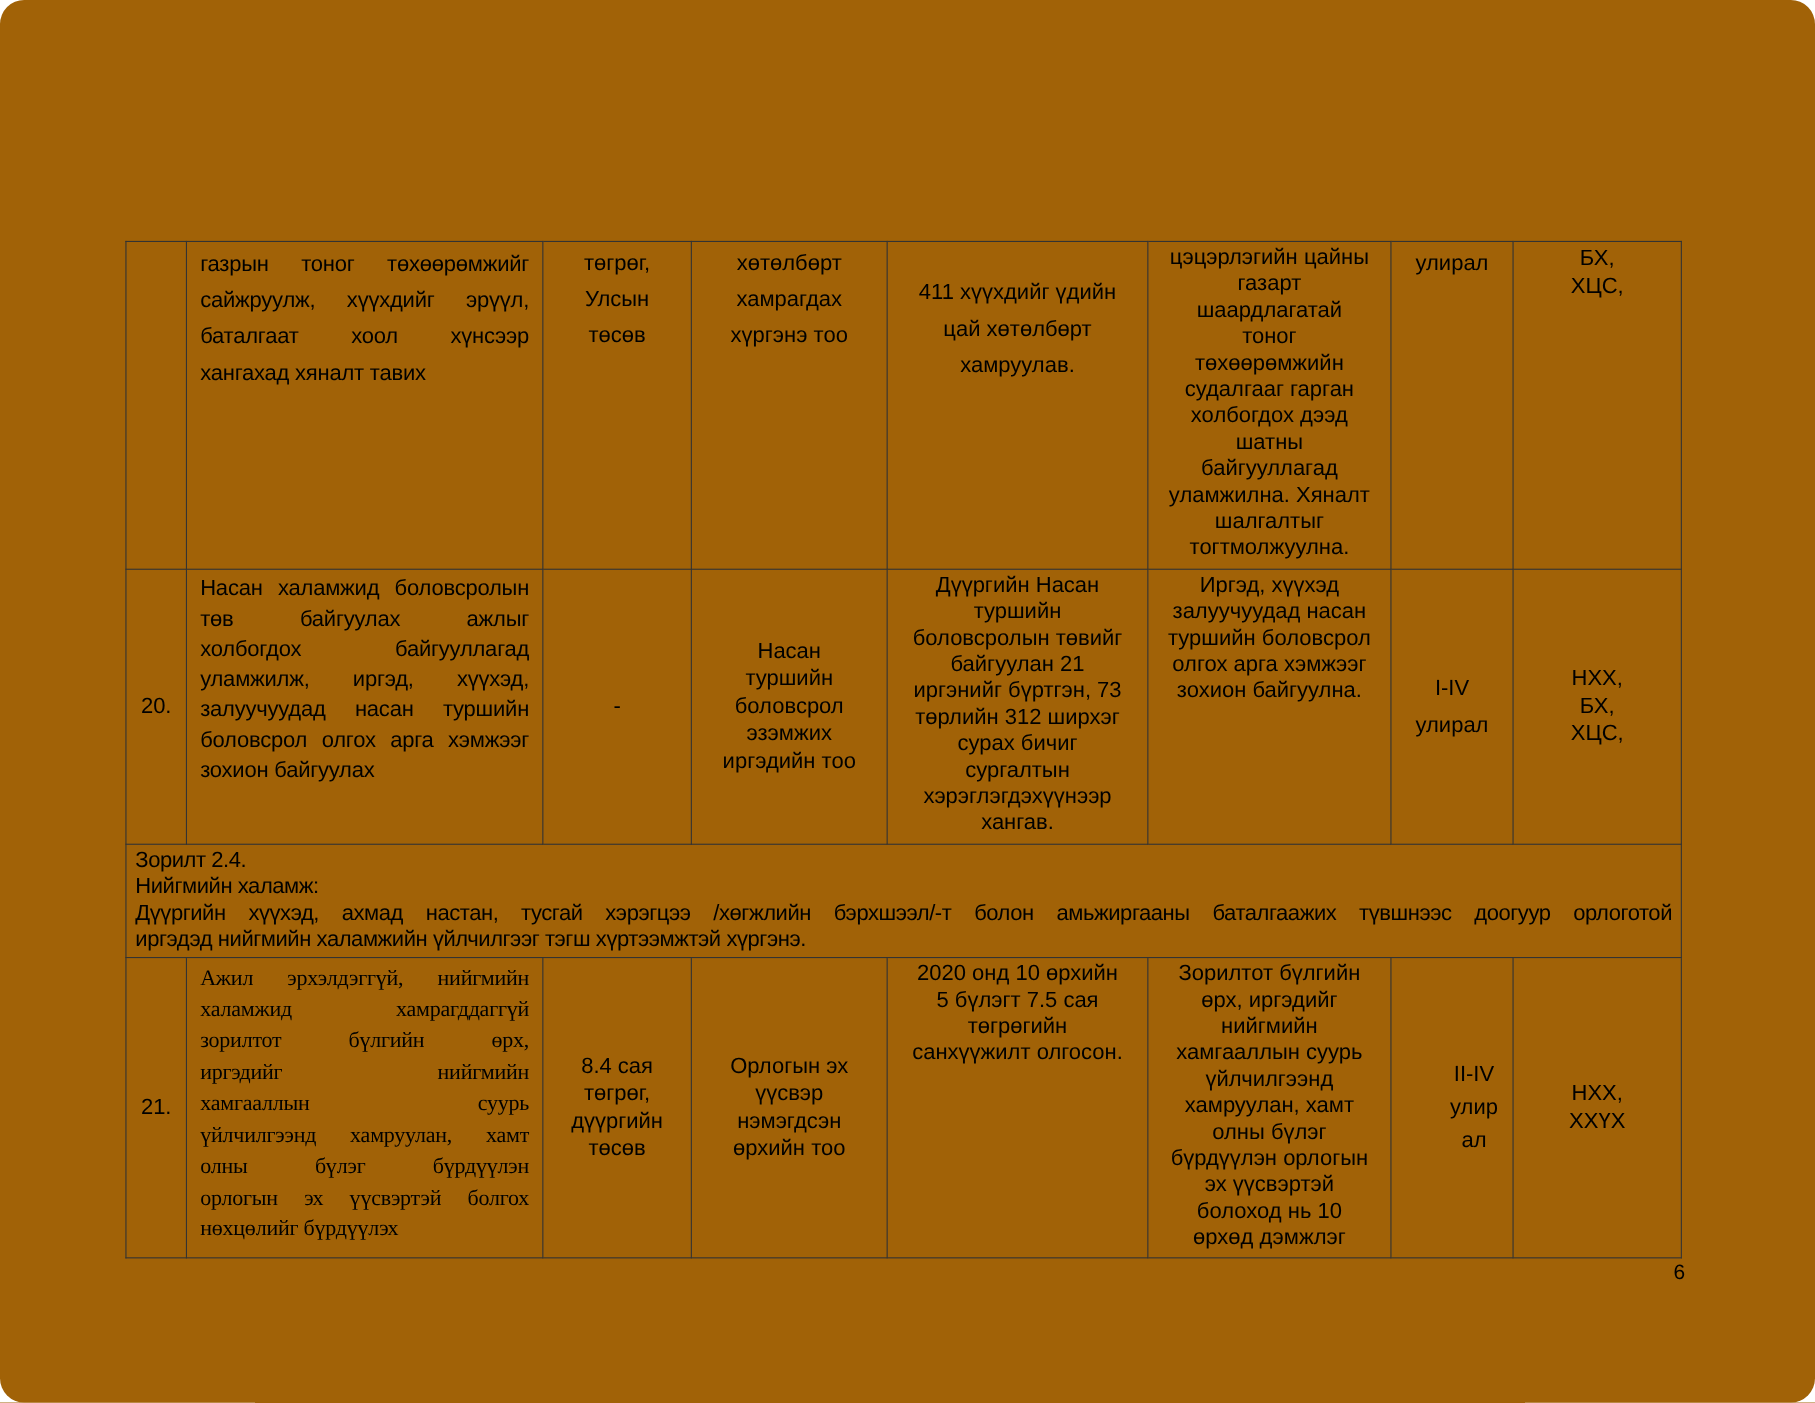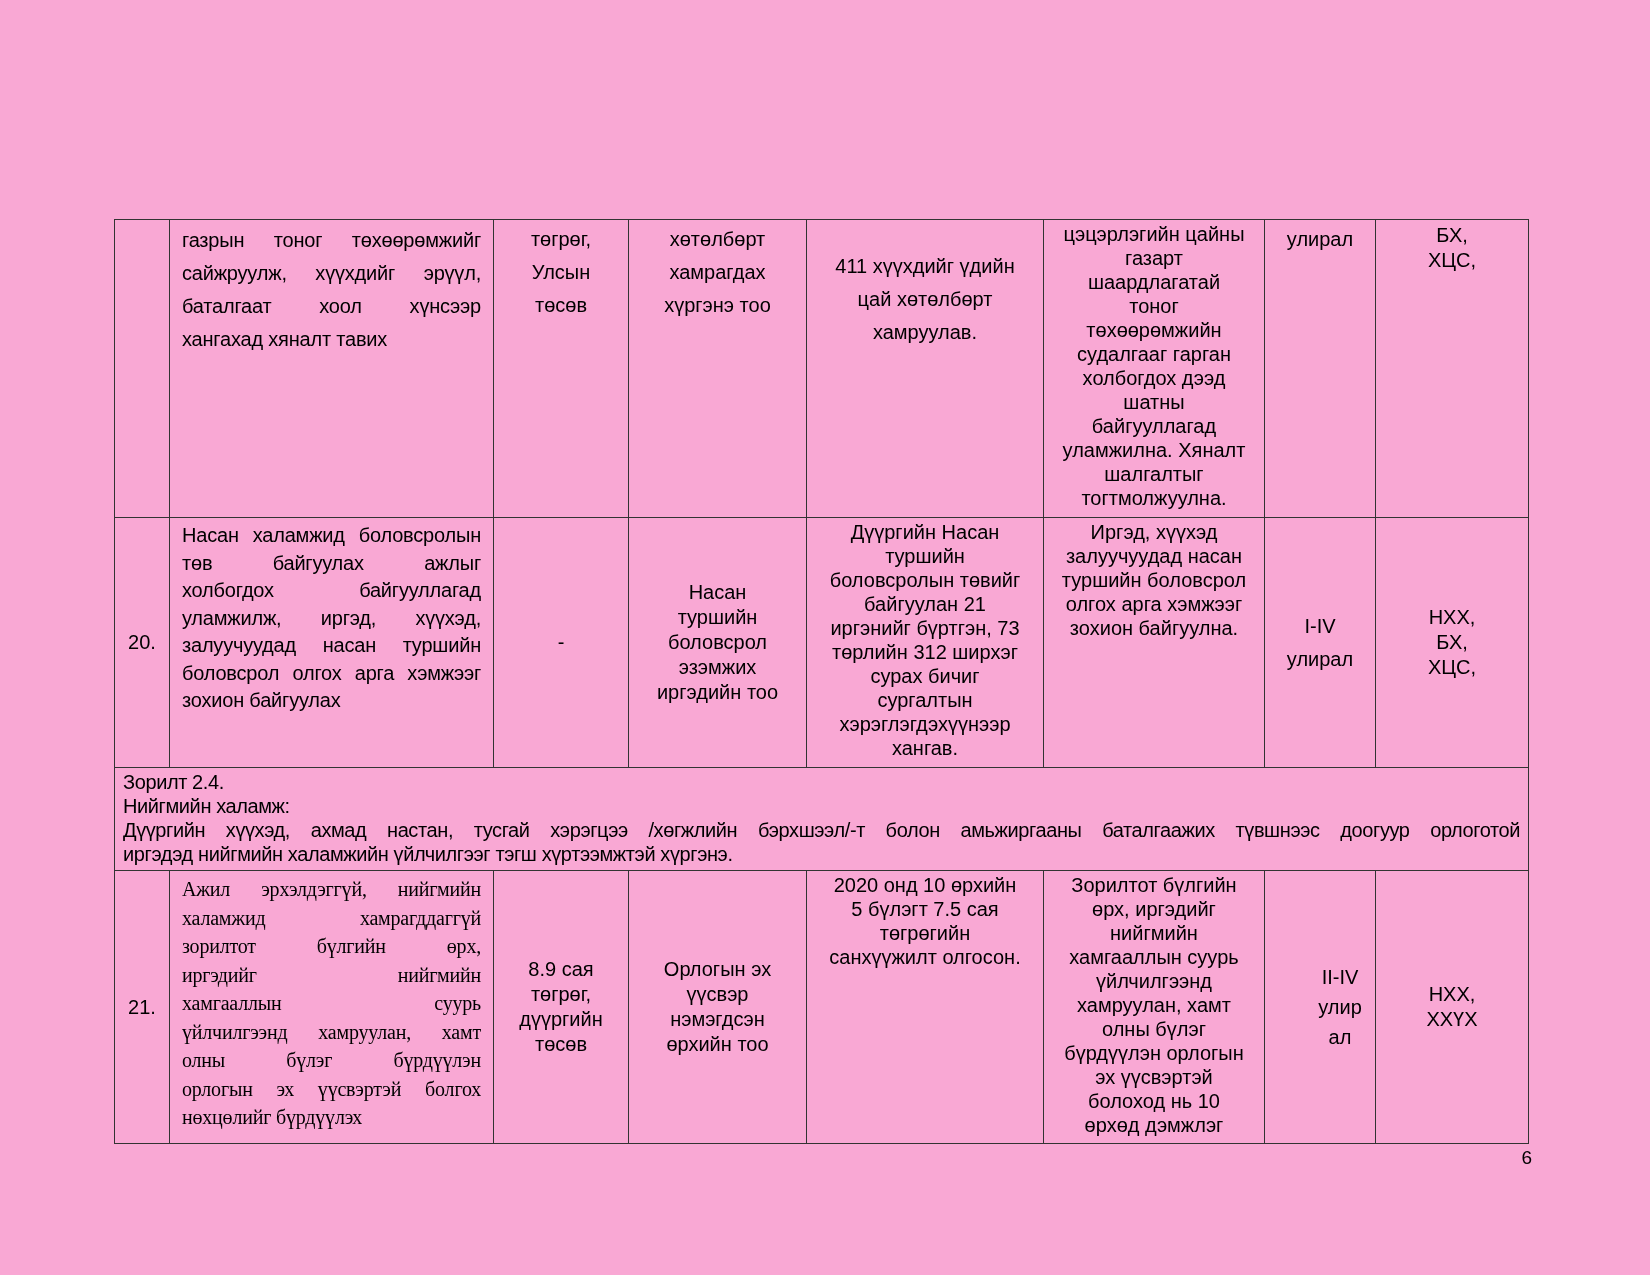--- a/index.html
+++ b/index.html
@@ -4,21 +4,21 @@
 <style>
   html, body { margin: 0; padding: 0; }
   body {
     width: 1650px; height: 1275px;
     background: #ffffff;
     font-family: "Liberation Sans", sans-serif;
     color: #000000;
     position: relative;
     overflow: hidden;
   }
-  .sheet { position: absolute; inset: 0; background: #f9a8d4; }
+  .sheet { position: absolute; inset: 0; background: #a16207; border-radius: 22px; }
 
   table.plan {
     position: absolute;
     left: 114px; top: 219px;
     width: 1414px;
     border-collapse: collapse;
     table-layout: fixed;
   }
   td {
     border: 1.5px solid #333333;
@@ -171,21 +171,21 @@
             <div class="jline">Ажил эрхэлдэггүй, нийгмийн</div>
             <div class="jline">халамжид хамрагддаггүй</div>
             <div class="jline">зорилтот бүлгийн өрх,</div>
             <div class="jline">иргэдийг нийгмийн</div>
             <div class="jline">хамгааллын суурь</div>
             <div class="jline">үйлчилгээнд хамруулан, хамт</div>
             <div class="jline">олны бүлэг бүрдүүлэн</div>
             <div class="jline">орлогын эх үүсвэртэй болгох</div>
             <div class="jline last">нөхцөлийг бүрдүүлэх</div>
           </td>
-      <td class="mid lh25 pre">8.9 сая
+      <td class="mid lh25 pre">8.4 сая
 төгрөг,
 дүүргийн
 төсөв</td>
       <td class="mid lh25 pre">Орлогын эх
 үүсвэр
 нэмэгдсэн
 өрхийн тоо</td>
       <td class="top lh24 pre pt2">2020 онд 10 өрхийн
 5 бүлэгт 7.5 сая
 төгрөгийн

